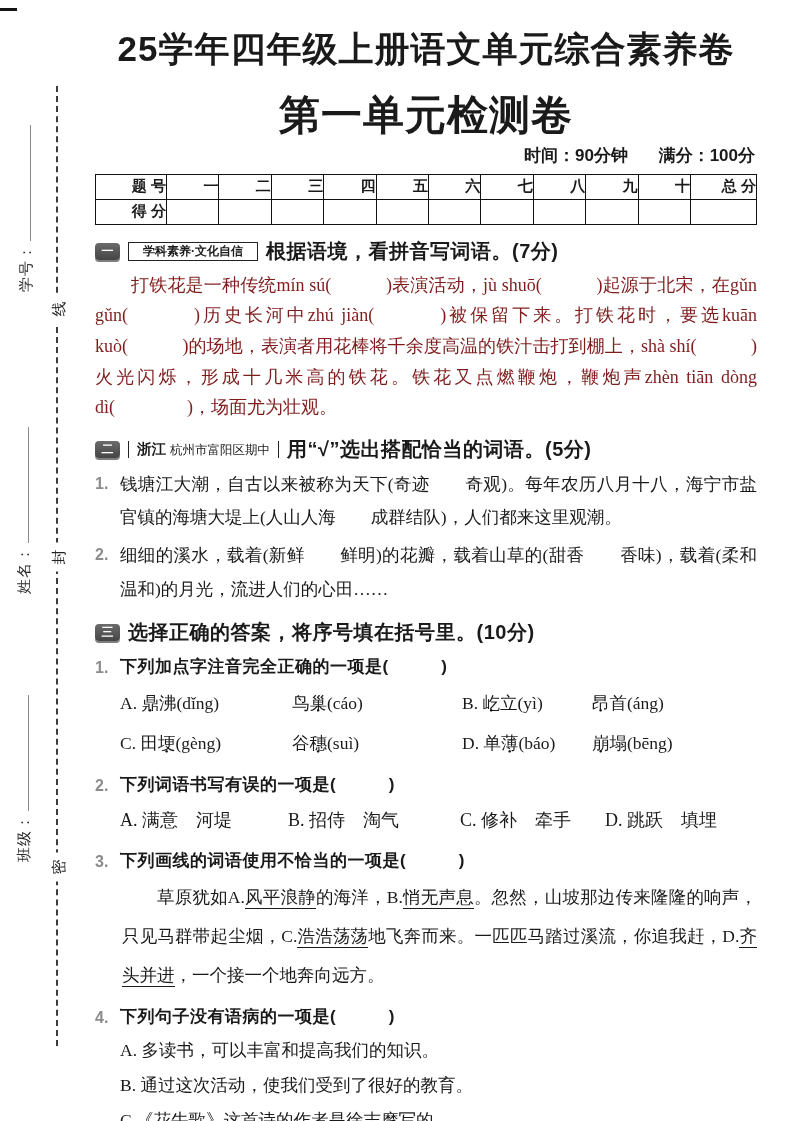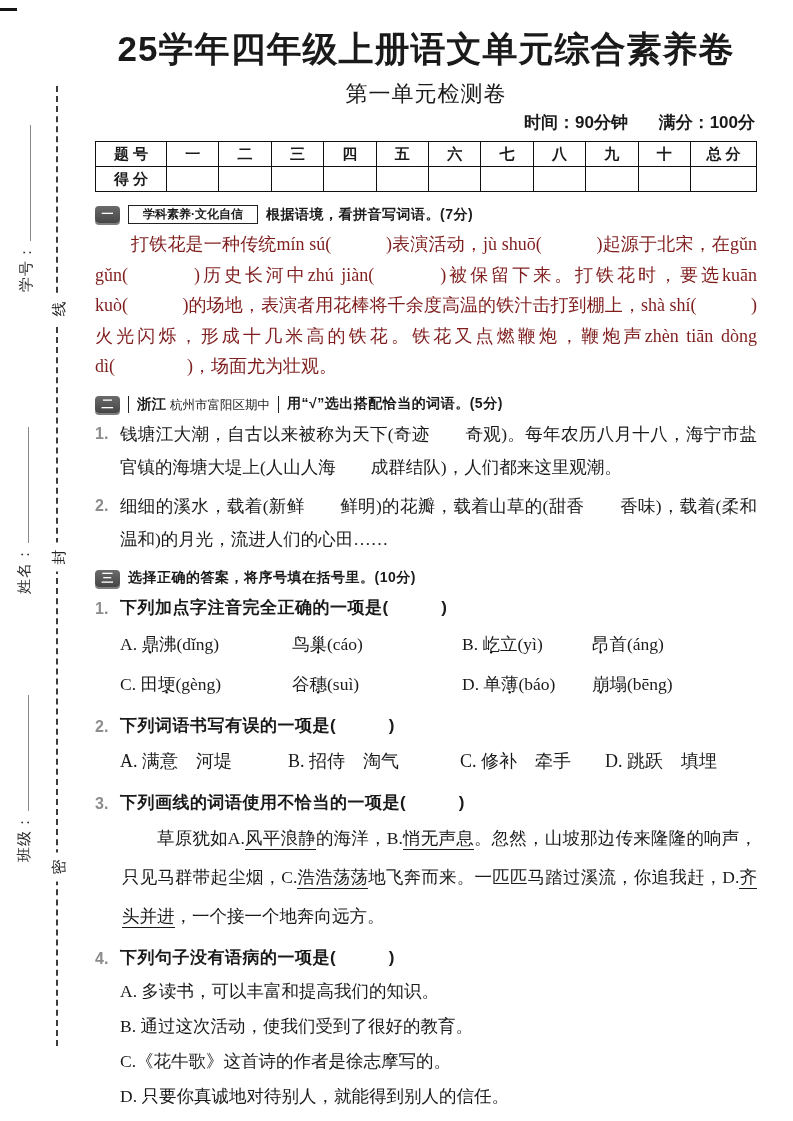--- a/index.html
+++ b/index.html
@@ -14,39 +14,39 @@
   .vlabel { position:absolute; transform:rotate(-90deg); transform-origin:0 0;
             white-space:nowrap; font-size:15px; color:#2b2b2b; letter-spacing:1px; }
   .vlabel .blank { display:inline-block; width:116px; border-bottom:1.5px solid #8a8a8a;
                    height:0.9em; margin-left:3px; }
   .seal-char { position:absolute; left:44px; transform:rotate(-90deg); background:#fff;
                font-size:15px; color:#222; padding:0 7px; line-height:18px; z-index:2; }
 
   
   .main { position:absolute; left:95px; top:28px; width:662px; }
   .title1 { text-align:center; font-size:35px; font-weight:800; line-height:1.22; letter-spacing:1px; }
-  .title2 { text-align:center; font-size:22px; font-weight:400; line-height:1.2; margin-top:10px; letter-spacing:1px; }
+  .title2 { text-align:center; font-size:41px; font-weight:700; line-height:1.2; margin-top:20px; letter-spacing:1px; }
   .meta { text-align:right; font-size:17px; font-weight:700; margin-top:4px; padding-right:2px; }
   .meta span + span { margin-left:26px; }
 
   table.score { width:100%; border-collapse:collapse; margin-top:7px; }
-  table.score td { border:1.6px solid #111; height:25px; text-align:center;
+  table.score td { border:1.6px solid #111; height:25px; text-align:right;
                    font-size:15px; font-weight:600; }
   table.score td.first { width:71px; }
   table.score td.last { width:66px; }
 
   .sec-header { display:flex; align-items:center; gap:8px; margin-top:13px; }
   .badge { flex:none; width:25px; height:17px; border-radius:4px; color:#fff;
            background:linear-gradient(#6b6b6b,#454545); box-shadow:0 2px 0 rgba(20,20,20,.55);
            font-size:12px; line-height:17px; text-align:center; font-weight:700; }
   .tag1 { border:1.5px solid #222; font-size:12px; font-weight:700; padding:0 14px; line-height:17px; }
   .tag2 { border-left:1.5px solid #222; border-right:1.5px solid #222; padding:0 8px;
           font-size:12.5px; line-height:16px; display:inline-flex; align-items:baseline; gap:4px; }
   .tag2 .region { font-weight:800; font-size:14.5px; }
-  .sec-title { font-weight:800; font-size:14px; letter-spacing:0.5px; }
+  .sec-title { font-weight:800; font-size:20px; letter-spacing:0.5px; }
   .para { font-family:"Liberation Serif", serif; font-size:18px; line-height:1.7;
           text-align:justify; text-indent:2em; margin-top:5px; color:#7f1d1d; }
 
   .item { display:flex; gap:6px; margin-top:5px; }
   .num { flex:none; width:19px; color:#8c8c8c; font-weight:700; font-size:16px; line-height:1.95; }
   .item-text { flex:1; font-family:"Liberation Serif", serif; font-size:17.5px;
                line-height:1.9; text-align:justify; }
 
   .q { margin-top:6px; }
   .q-stem { display:flex; gap:6px; font-weight:700; font-size:17px; line-height:1.8; }

